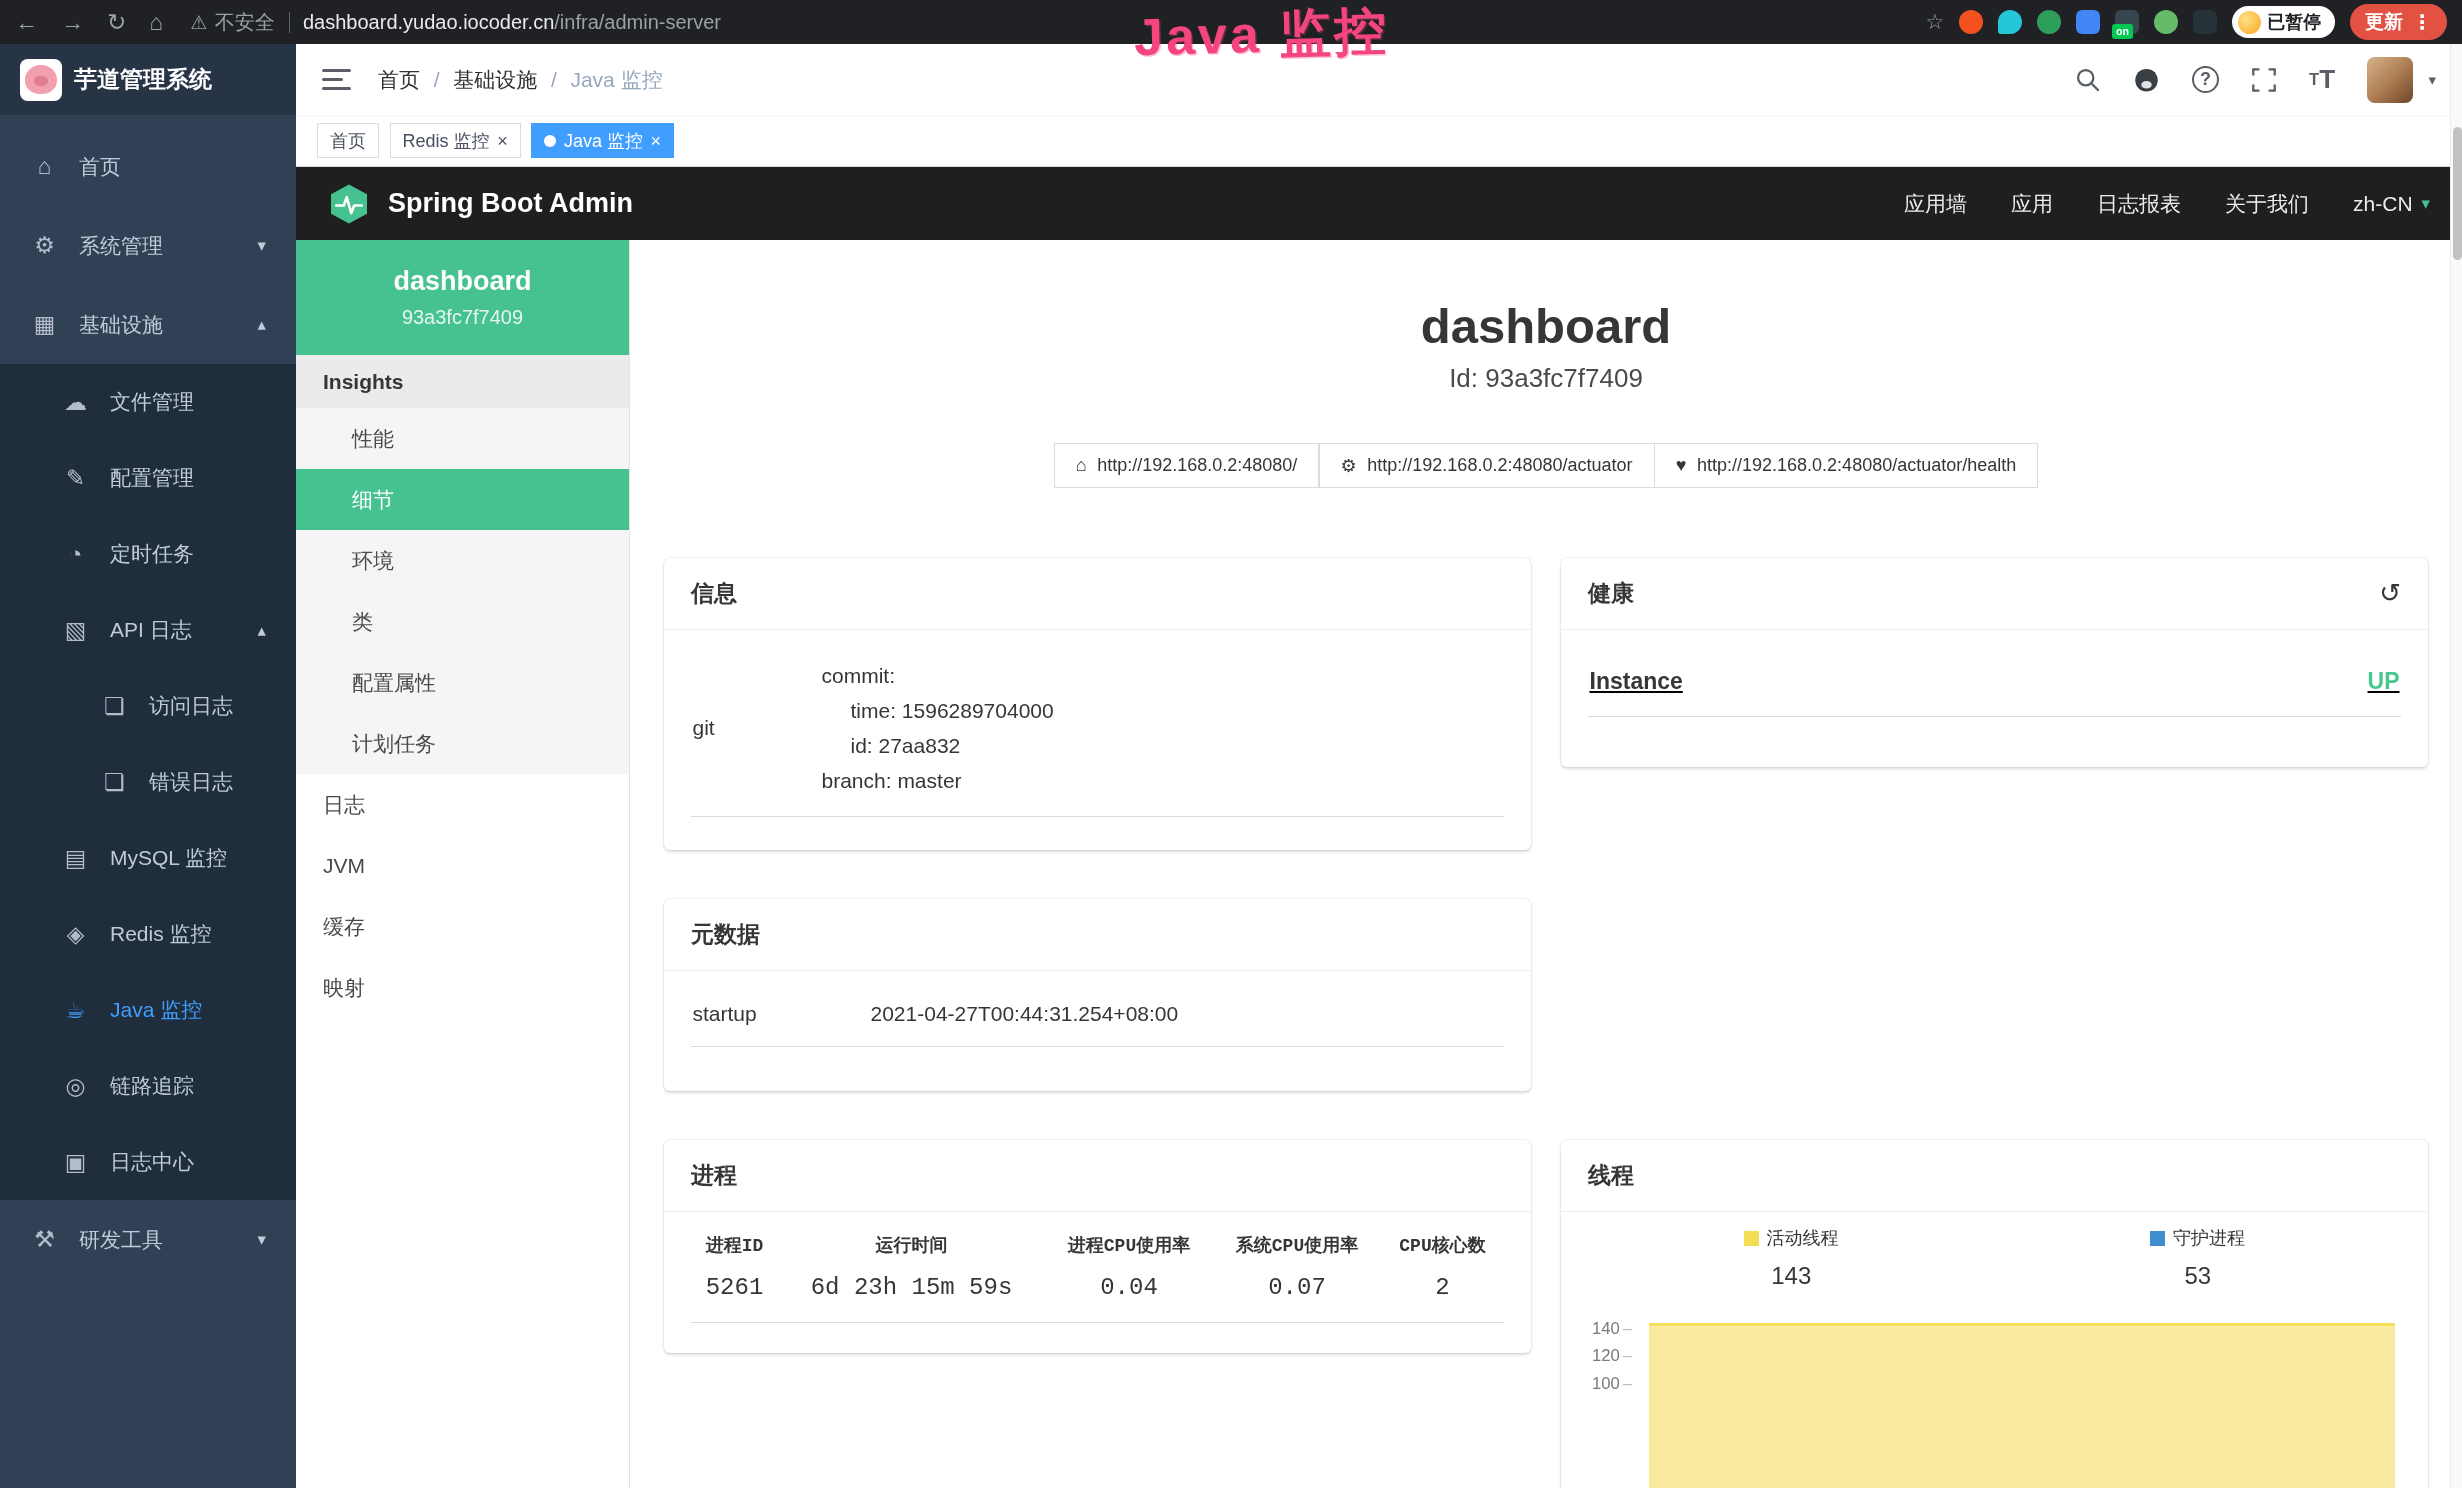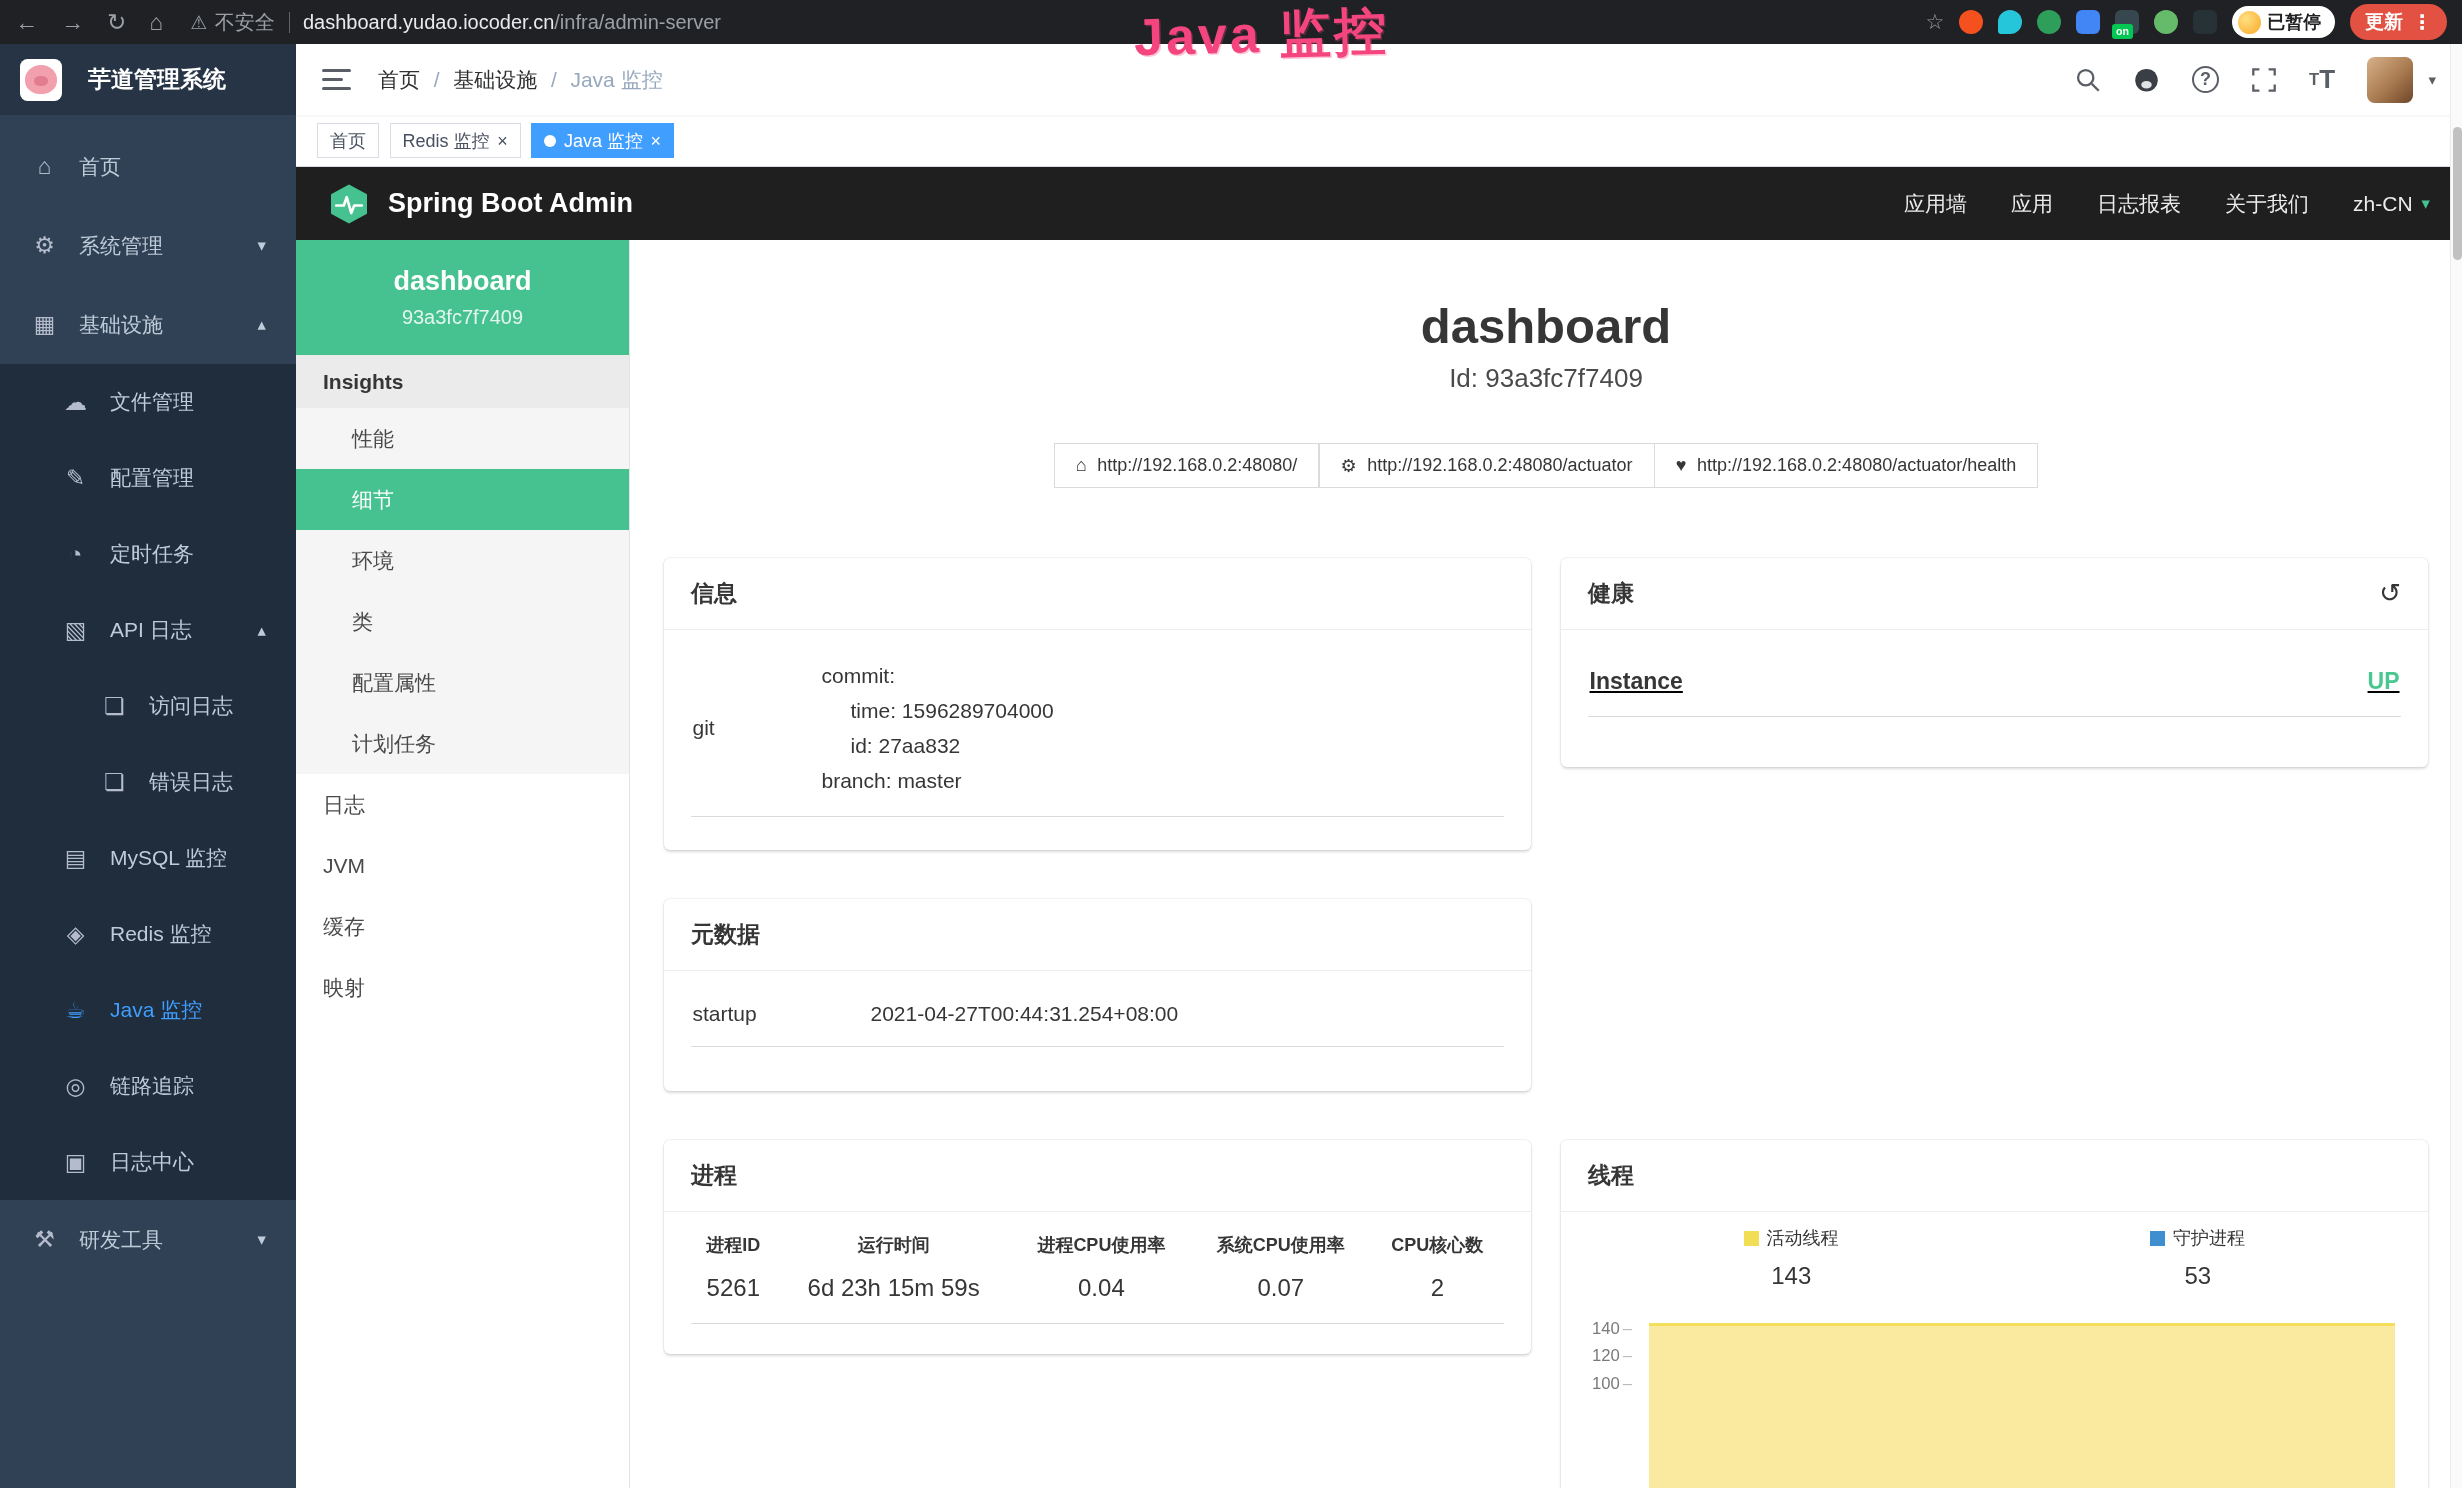--- a/index.html
+++ b/index.html
@@ -37,21 +37,21 @@
     gap:9px; padding:4.6px 15px; font-size:19px; font-weight:600; cursor:pointer; }
   .menu-dots { font-size:20px; }
 
   
   .annotation { position:absolute; top:0px; left:1134px; z-index:100; font-size:52px; font-weight:700;
     color:#f4457e; transform:rotate(-1.5deg); letter-spacing:3px;
     text-shadow:1.5px 1.5px 0 rgba(244,69,126,.3); }
 
   
   .admin-sidebar { position:absolute; top:44px; left:0; width:296px; bottom:0; background:#304156; overflow:hidden; }
-  .logo-row { height:71px; display:flex; align-items:center; gap:26px; padding:0 20px; background:#263445; cursor:pointer; }
+  .logo-row { height:71px; display:flex; align-items:center; gap:12px; padding:0 20px; background:#263445; cursor:pointer; }
   .logo-img { width:42px; height:42px; background:#fff; border-radius:7.6px; display:flex;
     align-items:center; justify-content:center; }
   .pig { width:32px; height:29px; background:#f2a0ae; border-radius:50% 50% 46% 46%; position:relative; }
   .pig::before { content:""; position:absolute; left:9px; top:10.6px; width:13.7px; height:10px;
     background:#e27d90; border-radius:45%; }
   .logo-title { color:#fff; font-weight:700; font-size:23px; }
   .menu { padding-top:12px; font-size:21px; color:#bfcbd9; }
   .m-item { height:79px; display:flex; align-items:center; gap:20px; padding:0 30px; cursor:pointer; white-space:nowrap; }
   .m-icon { font-size:23px; width:29px; text-align:center; color:#b4bccc; flex:0 0 29px; }
   .chev { margin-left:auto; font-size:16.7px; color:#bfcbd9; }
@@ -138,21 +138,21 @@
   .health-body { padding:33px 27px 50px; }
   .health-row { display:flex; justify-content:space-between; align-items:flex-start;
     border-bottom:0.8px solid #dbdbdb; padding:4.6px 1.5px 21px; font-size:23px;text-decoration:underline; }
   .health-label { font-weight:600; color:#363636; }
   .health-status { color:#48c78e; font-weight:700; }
 
   .meta-body { padding:27px 27px 44px; }
   .meta-row { display:flex; border-bottom:0.8px solid #dbdbdb; padding:4.6px 1.5px 20px; font-size:21px; color:#363636; }
   .meta-key { flex:0 0 178px; }
 
-  .proc-body { padding:9px 27px 30px; }
+  .proc-body { padding:9px 27px 30px;font-family:Liberation Mono, monospace; }
   .ptable { width:100%; border-collapse:collapse; text-align:center; }
   .ptable th { font-size:18px; font-weight:600; color:#363636; padding:12px 6px 9px; }
   .ptable td { font-size:24px; color:#363636; padding:7.6px 6px 21px; border-bottom:0.8px solid #dbdbdb; }
 
   .thr-body { padding:13.7px 27px 0; }
   .tlegend { display:flex; text-align:center; }
   .tleg { flex:1; }
   .tleg-label { font-size:18px; color:#363636; display:flex; align-items:center; justify-content:center; gap:7.6px; }
   .sw { width:15px; height:15px; display:inline-block; }
   .sw.yellow { background:#f2de55; }

